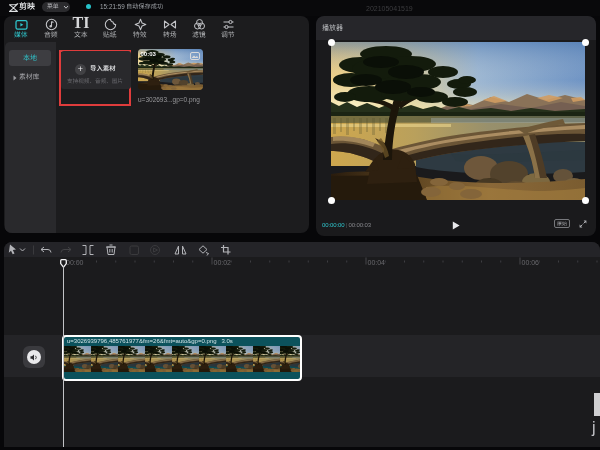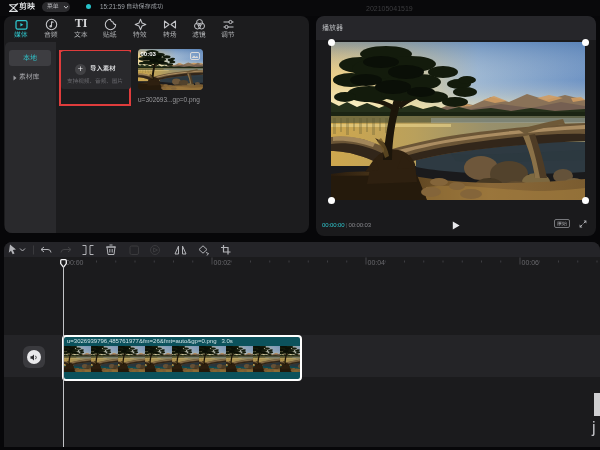--- a/index.html
+++ b/index.html
@@ -235,21 +235,21 @@
       <div class="ticon"><svg width="13" height="13" viewBox="0 0 13 13" style="margin-top:1px">
         <circle cx="6.5" cy="6.5" r="5.2" fill="none" stroke="#c2c3c7" stroke-width="1.1"></circle>
         <path d="M6.5 3.5 L6.5 8 M6.5 3.5 L8.5 4.5" stroke="#c2c3c7" stroke-width="1.1" fill="none"></path>
         <circle cx="5.7" cy="8.2" r="1.2" fill="#c2c3c7"></circle>
           </svg></div>
       <div class="tlabel"><svg style="display:inline-block;" width="14.1" height="7.8" viewBox="0 0 14.1 7.8">
             <path d="M2.96 0.32C3.06 0.49 3.16 0.7 3.22 0.89H0.76V1.35H6.1V0.89H3.79C3.73 0.68 3.6 0.41 3.46 0.22ZM1.69 1.5C1.86 1.8 2.02 2.2 2.08 2.49H0.37V2.95H6.43V2.49H4.71C4.88 2.2 5.05 1.83 5.21 1.5L4.66 1.37C4.54 1.69 4.34 2.17 4.17 2.49H2.37L2.62 2.43C2.56 2.14 2.39 1.71 2.17 1.39ZM1.82 5.1H5.03V5.84H1.82ZM1.82 4.69V3.98H5.03V4.69ZM1.31 3.55V6.53H1.82V6.28H5.03V6.52H5.56V3.55Z M11.57 2.58C11.55 4.96 11.48 5.75 9.83 6.19C9.92 6.28 10.04 6.44 10.08 6.55C11.85 6.05 11.98 5.11 12 2.58ZM11.75 5.41C12.21 5.75 12.79 6.24 13.08 6.54L13.38 6.22C13.09 5.92 12.49 5.45 12.04 5.13ZM9.71 3.36C9.36 4.77 8.57 5.7 7.13 6.15C7.24 6.26 7.35 6.43 7.4 6.55C8.94 6 9.78 5 10.15 3.46ZM7.7 3.28C7.57 3.79 7.34 4.3 7.05 4.64C7.17 4.7 7.35 4.81 7.43 4.88C7.72 4.51 7.98 3.94 8.13 3.38ZM10.5 1.84V5.05H10.93V2.24H12.61V5.04H13.07V1.84H11.85L12.12 1.13H13.26V0.67H10.32V1.13H11.62C11.55 1.36 11.46 1.63 11.37 1.84ZM7.58 0.86V2.39H7.07V2.85H8.49V4.91H8.95V2.85H10.21V2.39H9.07V1.55H10.06V1.12H9.07V0.27H8.61V2.39H8V0.86Z" fill="#b6b8bb"></path>
           </svg></div>
     </div>
     <div class="abs tab" style="left:62px">
-      <div class="ticon" style="color:#d7d8da;font-family:'Liberation Serif',serif;font-size:12px;font-weight:bold;line-height:12.5px;">TI</div>
+      <div class="ticon" style="color:#d7d8da;font-family:'Liberation Serif',serif;font-size:16px;font-weight:bold;line-height:12.5px;">TI</div>
       <div class="tlabel"><svg style="display:inline-block;" width="14.1" height="7.8" viewBox="0 0 14.1 7.8">
             <path d="M2.88 0.39C3.08 0.72 3.3 1.18 3.38 1.46L3.94 1.27C3.85 0.99 3.61 0.55 3.41 0.22ZM0.34 1.47V1.97H1.4C1.8 3.01 2.34 3.9 3.04 4.62C2.29 5.25 1.37 5.71 0.24 6.03C0.35 6.15 0.51 6.39 0.56 6.51C1.7 6.15 2.65 5.66 3.41 4.99C4.18 5.67 5.11 6.17 6.22 6.48C6.31 6.34 6.46 6.12 6.58 6.01C5.49 5.74 4.56 5.26 3.81 4.62C4.49 3.92 5.02 3.05 5.41 1.97H6.49V1.47ZM3.43 4.26C2.79 3.62 2.28 2.84 1.93 1.97H4.83C4.49 2.89 4.03 3.64 3.43 4.26Z M9.93 0.28V1.71H7.24V2.22H9.3C8.8 3.38 7.96 4.48 7.05 5.03C7.17 5.13 7.34 5.32 7.43 5.45C8.41 4.77 9.29 3.56 9.82 2.22H9.93V4.74H8.34V5.26H9.93V6.53H10.47V5.26H12.05V4.74H10.47V2.22H10.56C11.08 3.56 11.95 4.78 12.96 5.43C13.06 5.29 13.23 5.09 13.36 4.99C12.42 4.45 11.56 3.37 11.07 2.22H13.17V1.71H10.47V0.28Z" fill="#b6b8bb"></path>
           </svg></div>
     </div>
     <div class="abs tab" style="left:91.5px">
       <div class="ticon"><svg width="13" height="13" viewBox="0 0 13 13" style="margin-top:1px">
         <path d="M11.7 6.5 A5.2 5.2 0 1 1 6.5 1.3 A2.6 2.6 0 0 0 9.1 3.9 A2.6 2.6 0 0 0 11.7 6.5 Z" fill="none" stroke="#c2c3c7" stroke-width="1.05" stroke-linejoin="round"></path>
           </svg></div>
       <div class="tlabel"><svg style="display:inline-block;" width="14.1" height="7.8" viewBox="0 0 14.1 7.8">
             <path d="M1.52 1.55V3.45C1.52 4.31 1.43 5.52 0.25 6.2C0.35 6.28 0.5 6.44 0.56 6.53C1.82 5.75 1.97 4.45 1.97 3.45V1.55ZM1.82 5.12C2.09 5.5 2.41 6.02 2.55 6.34L2.94 6.08C2.79 5.77 2.45 5.27 2.19 4.9ZM0.58 0.65V4.78H1.01V1.11H2.48V4.77H2.92V0.65ZM3.29 3.54V6.53H3.75V6.2H5.84V6.5H6.31V3.54H4.86V2.11H6.53V1.63H4.86V0.27H4.39V3.54ZM3.75 5.73V4.01H5.84V5.73Z M7.11 5.62 7.2 6.12C7.85 5.96 8.7 5.75 9.53 5.54L9.48 5.1C8.6 5.3 7.7 5.5 7.11 5.62ZM7.24 3.11C7.34 3.06 7.5 3.02 8.39 2.9C8.08 3.35 7.79 3.71 7.66 3.85C7.44 4.09 7.28 4.26 7.13 4.28C7.17 4.41 7.25 4.61 7.28 4.72V4.75L7.29 4.74C7.44 4.66 7.7 4.59 9.53 4.22C9.53 4.11 9.52 3.92 9.53 3.79L8.02 4.07C8.55 3.47 9.08 2.73 9.53 2L9.11 1.74C8.99 1.98 8.85 2.22 8.7 2.45L7.76 2.54C8.18 1.96 8.6 1.21 8.91 0.48L8.44 0.27C8.15 1.09 7.63 1.98 7.47 2.21C7.32 2.44 7.19 2.6 7.07 2.63C7.13 2.76 7.21 3.01 7.24 3.11ZM9.79 6.54C9.91 6.45 10.12 6.35 11.52 5.88C11.49 5.77 11.46 5.57 11.46 5.43L10.29 5.79V3.39H11.53C11.68 5.2 12.01 6.47 12.7 6.47C13.13 6.47 13.29 6.17 13.36 5.14C13.24 5.09 13.06 4.99 12.95 4.89C12.93 5.64 12.87 5.97 12.75 5.97C12.4 5.97 12.14 4.96 12.02 3.39H13.18V2.91H11.98C11.95 2.33 11.93 1.69 11.94 1.01C12.36 0.92 12.74 0.84 13.08 0.73L12.71 0.32C12.02 0.54 10.83 0.75 9.81 0.9V5.66C9.81 5.94 9.66 6.07 9.56 6.13C9.64 6.23 9.74 6.43 9.79 6.54ZM11.5 2.91H10.29V1.26C10.66 1.22 11.06 1.16 11.44 1.09C11.44 1.73 11.46 2.35 11.5 2.91Z" fill="#b6b8bb"></path>

